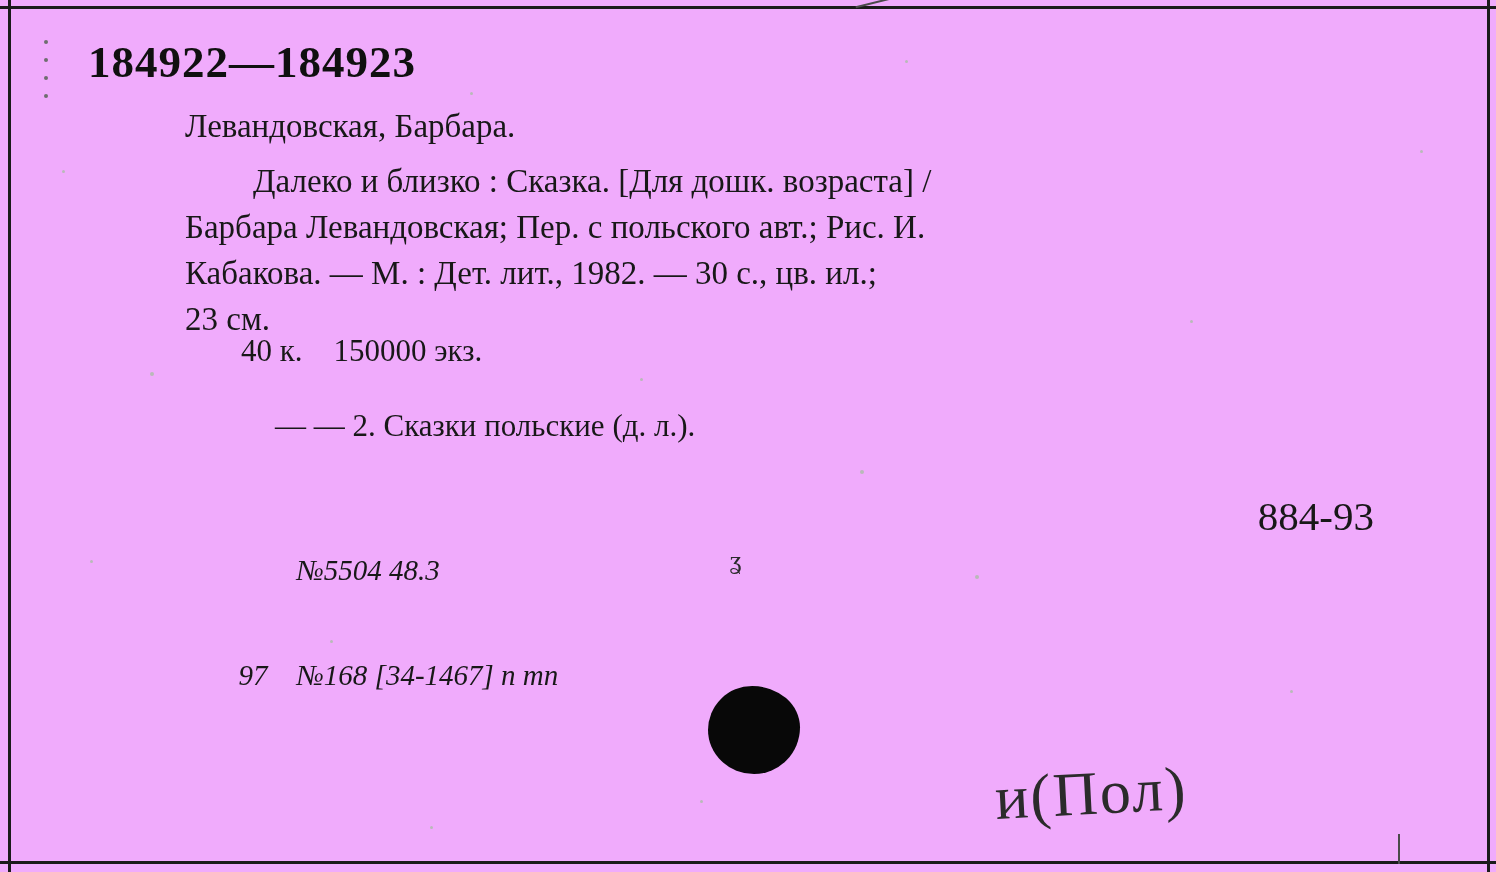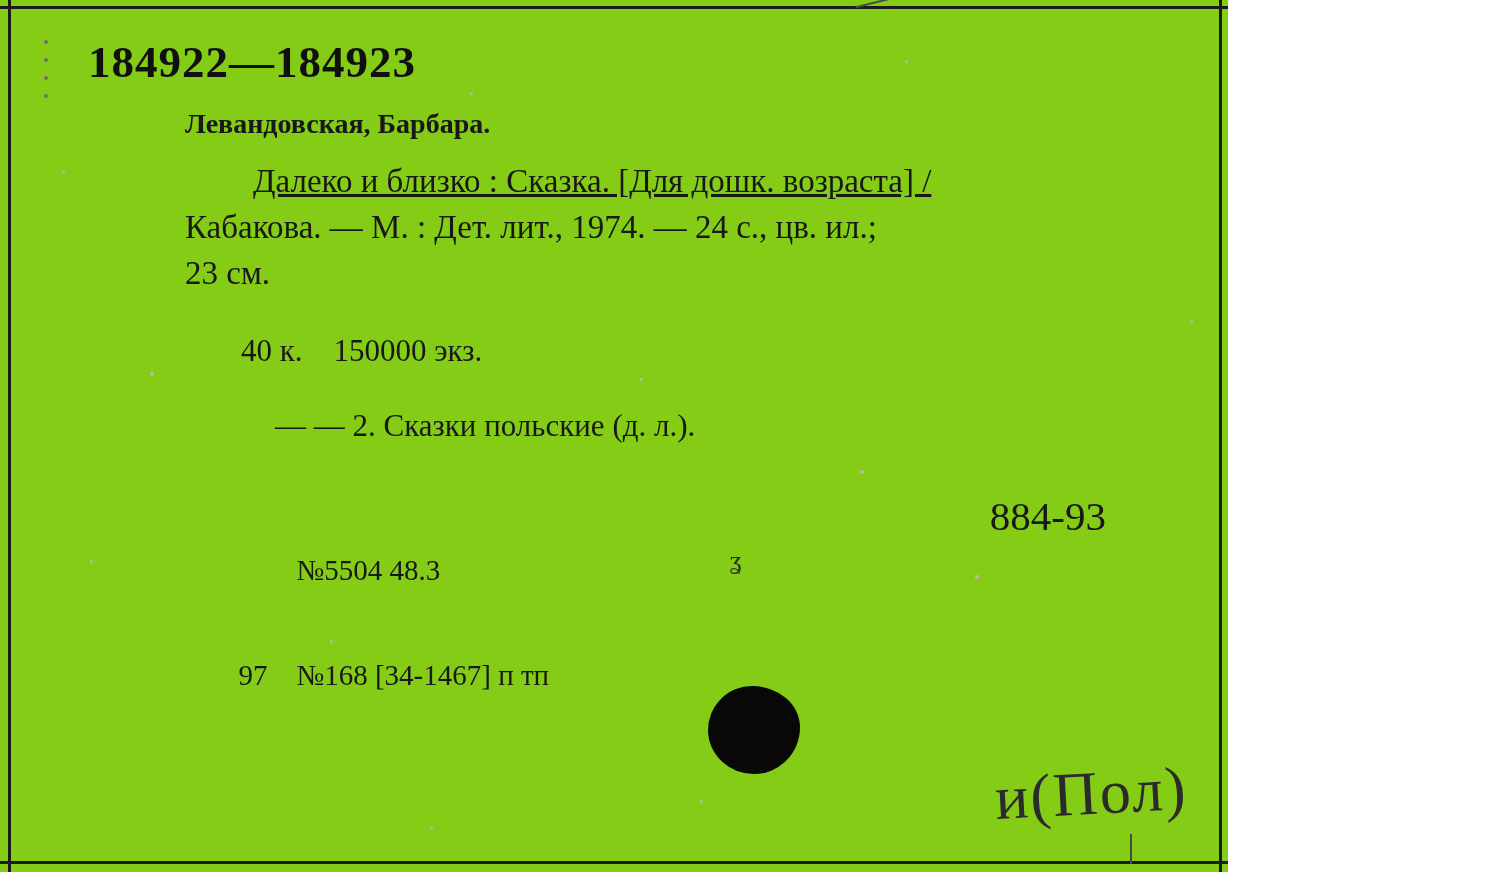--- a/index.html
+++ b/index.html
@@ -2,23 +2,23 @@
 <html><head>
 <meta charset="utf-8">
 <style>
   html, body {
     margin: 0;
     padding: 0;
     background: #ffffff;
   }
   .card {
     position: relative;
-    width: 1228px;
+    width: 1496px;
     height: 872px;
-    background: #84cc16;
+    background: #f0abfc;
     overflow: hidden;
     font-family: "Liberation Serif", serif;
     color: #181818;
   }
   
   .speckle {
     position: absolute;
     background: #b9b9b9;
     border-radius: 50%;
     pointer-events: none;
@@ -55,38 +55,37 @@
     font-size: 45px;
     font-weight: bold;
     letter-spacing: 1px;
     color: #101010;
     white-space: nowrap;
   }
   .author {
     position: absolute;
     left: 185px;
     top: 108px;
-    font-size: 28px;
-    font-weight: bold;
+    font-size: 33px;
+    font-weight: normal;
     white-space: nowrap;
   }
   .body-block {
     position: absolute;
     left: 185px;
     top: 158px;
     width: 1200px;
     font-size: 33px;
     line-height: 46px;
   }
   .body-line {
     white-space: pre;
   }
   .body-line.indent {
     padding-left: 68px;
-    text-decoration: underline;
   }
   .price-line {
     position: absolute;
     left: 241px;
     top: 333px;
     font-size: 31px;
     white-space: pre;
   }
   .subject-line {
     position: absolute;
@@ -104,20 +103,21 @@
   }
   .footer-block {
     position: absolute;
     left: 195px;
     top: 518px;
     font-size: 29px;
     line-height: 35px;
   }
   .footer-line {
     white-space: pre;
+    font-style: italic;
   }
   .footer-line .lead {
     display: inline-block;
     width: 58px;
   }
   .ink-blob {
     position: absolute;
     left: 708px;
     top: 686px;
     width: 92px;
@@ -196,21 +196,22 @@
       <i></i>
       <i></i>
   </div>
 
   <div class="catalog-number">184922—184923</div>
 
   <div class="author">Левандовская, Барбара.</div>
 
   <div class="body-block">
     <div class="body-line indent">Далеко и близко : Сказка. [Для дошк. возраста] /</div>
-    <div class="body-line">Кабакова. — М. : Дет. лит., 1974. — 24 с., цв. ил.;</div>
+    <div class="body-line">Барбара Левандовская; Пер. с польского авт.; Рис. И.</div>
+    <div class="body-line">Кабакова. — М. : Дет. лит., 1982. — 30 с., цв. ил.;</div>
     <div class="body-line">23 см.</div>
   </div>
 
   <div class="price-line">40 к.    150000 экз.</div>
 
   <div class="subject-line">— — 2. Сказки польские (д. л.).</div>
 
   <div class="classmark">884-93</div>
 
   <div class="footer-block">

